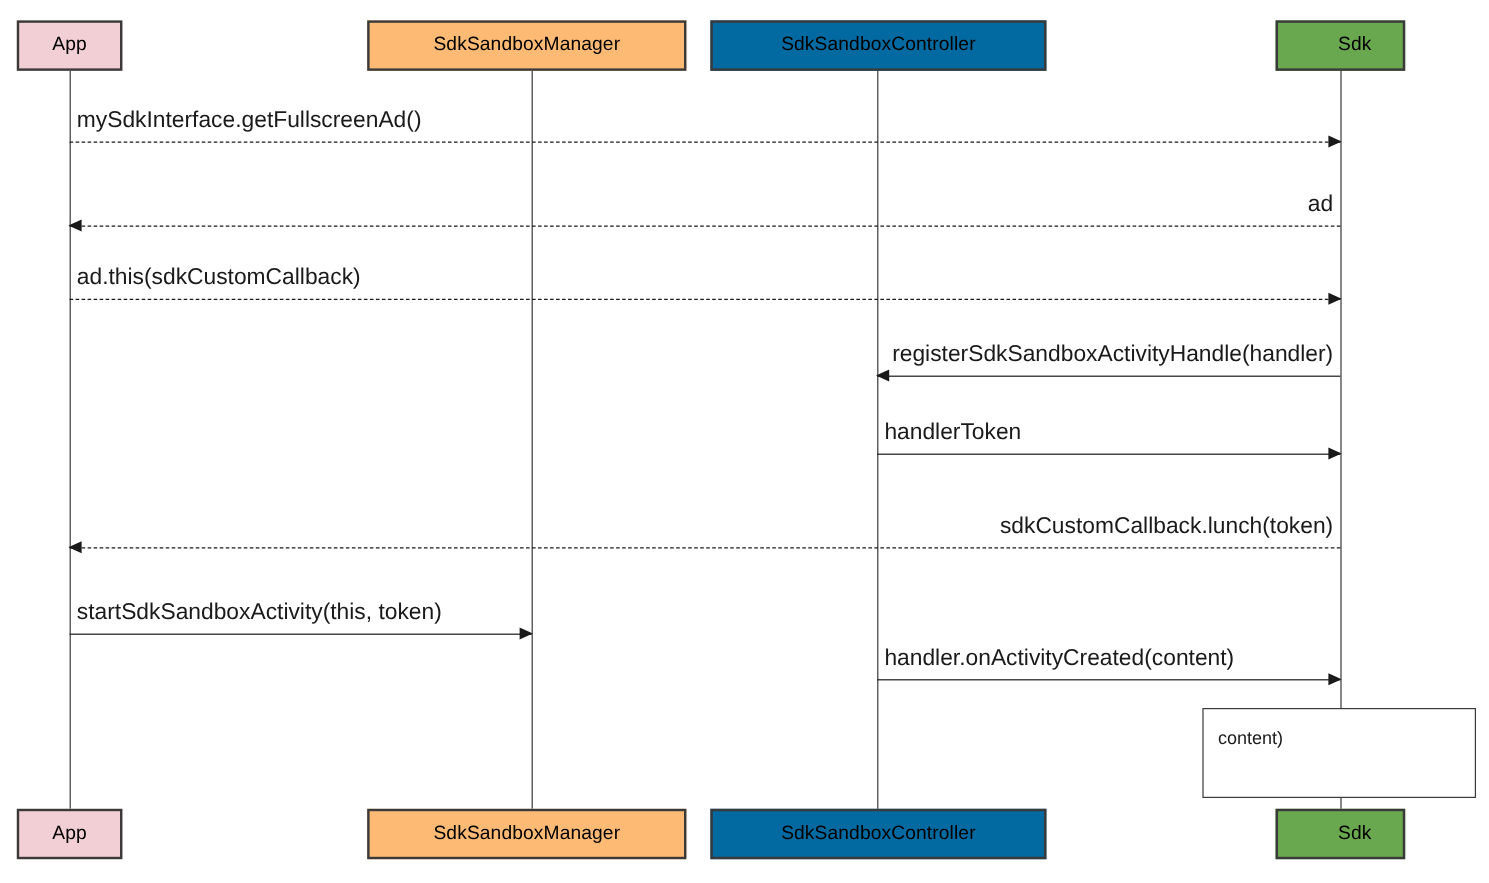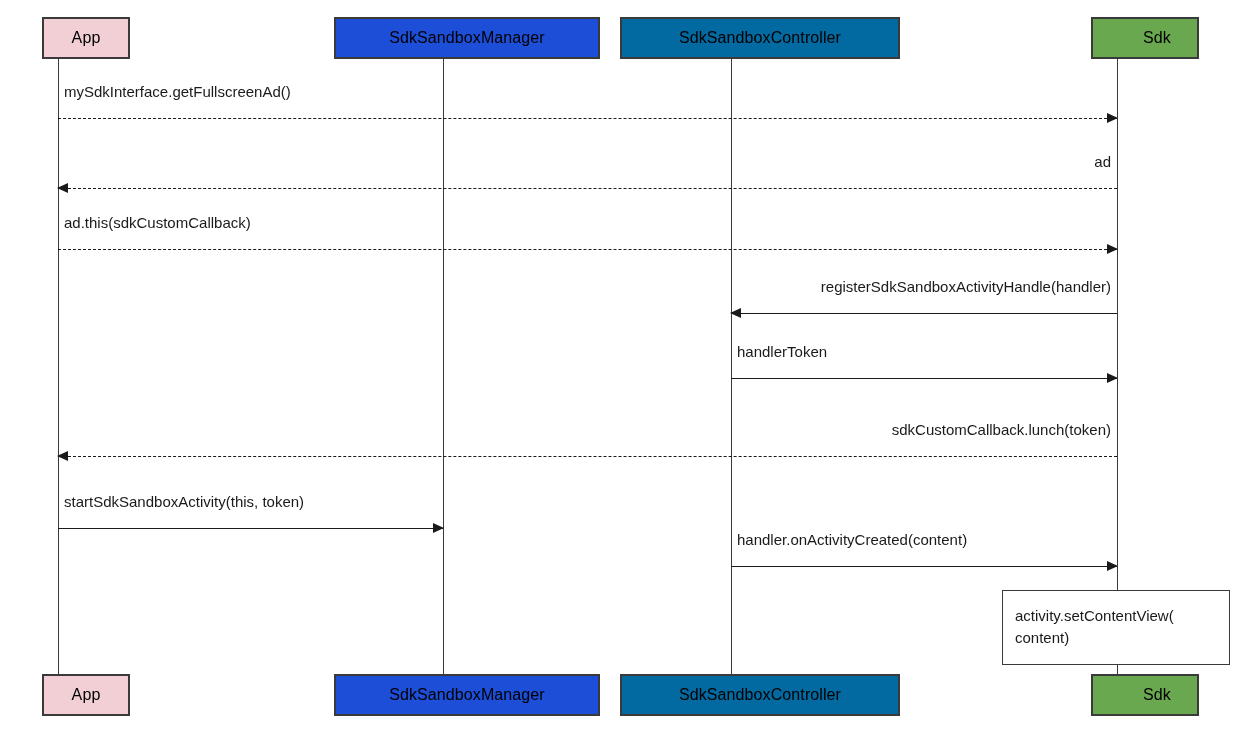--- a/index.html
+++ b/index.html
@@ -24,24 +24,23 @@
     box-sizing: border-box;
     border: 2px solid #3a3a3a;
     display: flex;
     align-items: center;
     justify-content: center;
     font-size: 16px;
     color: #000000;
     line-height: 1;
     letter-spacing: 0.1px;
     white-space: nowrap;
-    margin-left: 28px;
   }
   .participant.app      { background: #f2cfd4; }
-  .participant.manager  { background: #1d4ed8; }
+  .participant.manager  { background: #fdba74; }
   .participant.controller { background: #0369a1; }
   .participant.sdk      { background: #6aa84f; padding-left: 24px; }
 
   
   .lifeline {
     position: absolute;
     width: 0;
     border-left: 1.6px solid #3a3a3a;
   }
 
@@ -72,22 +71,22 @@
   .msg.to-right .head {
     right: -1px;
     border-left: 11px solid #1a1a1a;
   }
   .msg.to-left .head {
     left: -1px;
     border-right: 11px solid #1a1a1a;
   }
   .msg .label {
     position: absolute;
-    bottom: 18px;
-    font-size: 15px;
+    bottom: 6px;
+    font-size: 19px;
     color: #1a1a1a;
     white-space: nowrap;
     line-height: 1.15;
   }
   .msg .label.align-left  { left: 6px; }
   .msg .label.align-right { right: 6px; }
 
   
   .note {
     position: absolute;
@@ -166,21 +165,20 @@
     <div class="label align-left">startSdkSandboxActivity(this, token)</div>
   </div>
 
   <div class="msg to-right" style="left:731px; top:566px; width:386px;">
     <div class="line"></div>
     <div class="head"></div>
     <div class="label align-left">handler.onActivityCreated(content)</div>
   </div>
 
   <div class="note" style="left:1002px; top:590px; width:228px; height:75px;">
-    <div>activity.setContentView(</div>
     <div>content)</div>
   </div>
 
   <div class="participant app" style="left:14px; top:674px; width:88px; height:42px; z-index:6;">
     <span>App</span>
   </div>
   <div class="participant manager" style="left:306px; top:674px; width:266px; height:42px; z-index:6;">
     <span>SdkSandboxManager</span>
   </div>
   <div class="participant controller" style="left:592px; top:674px; width:280px; height:42px; z-index:6;">

